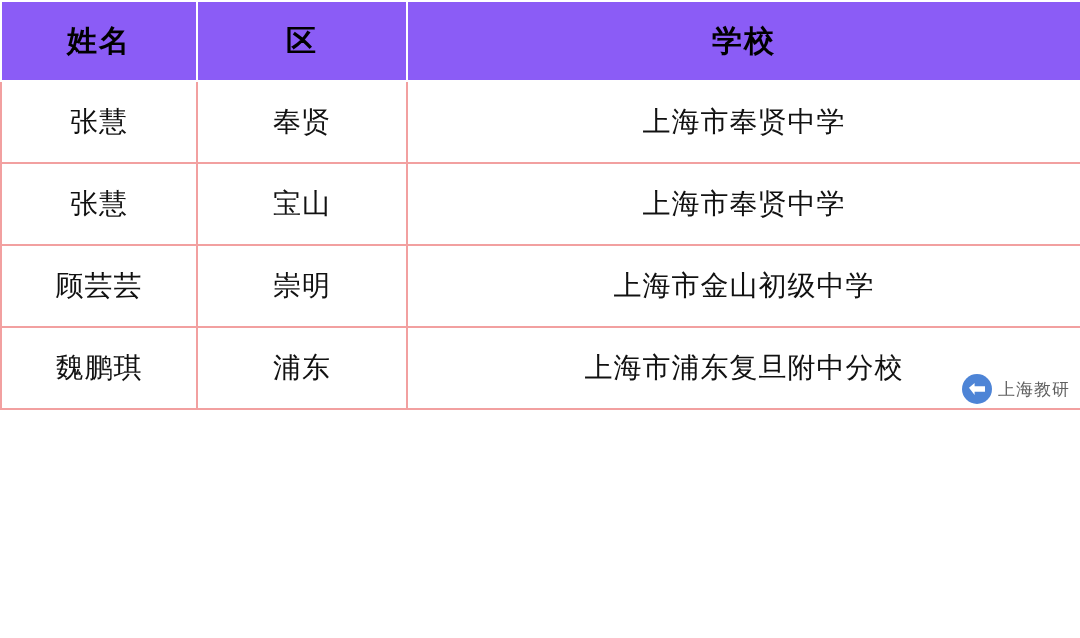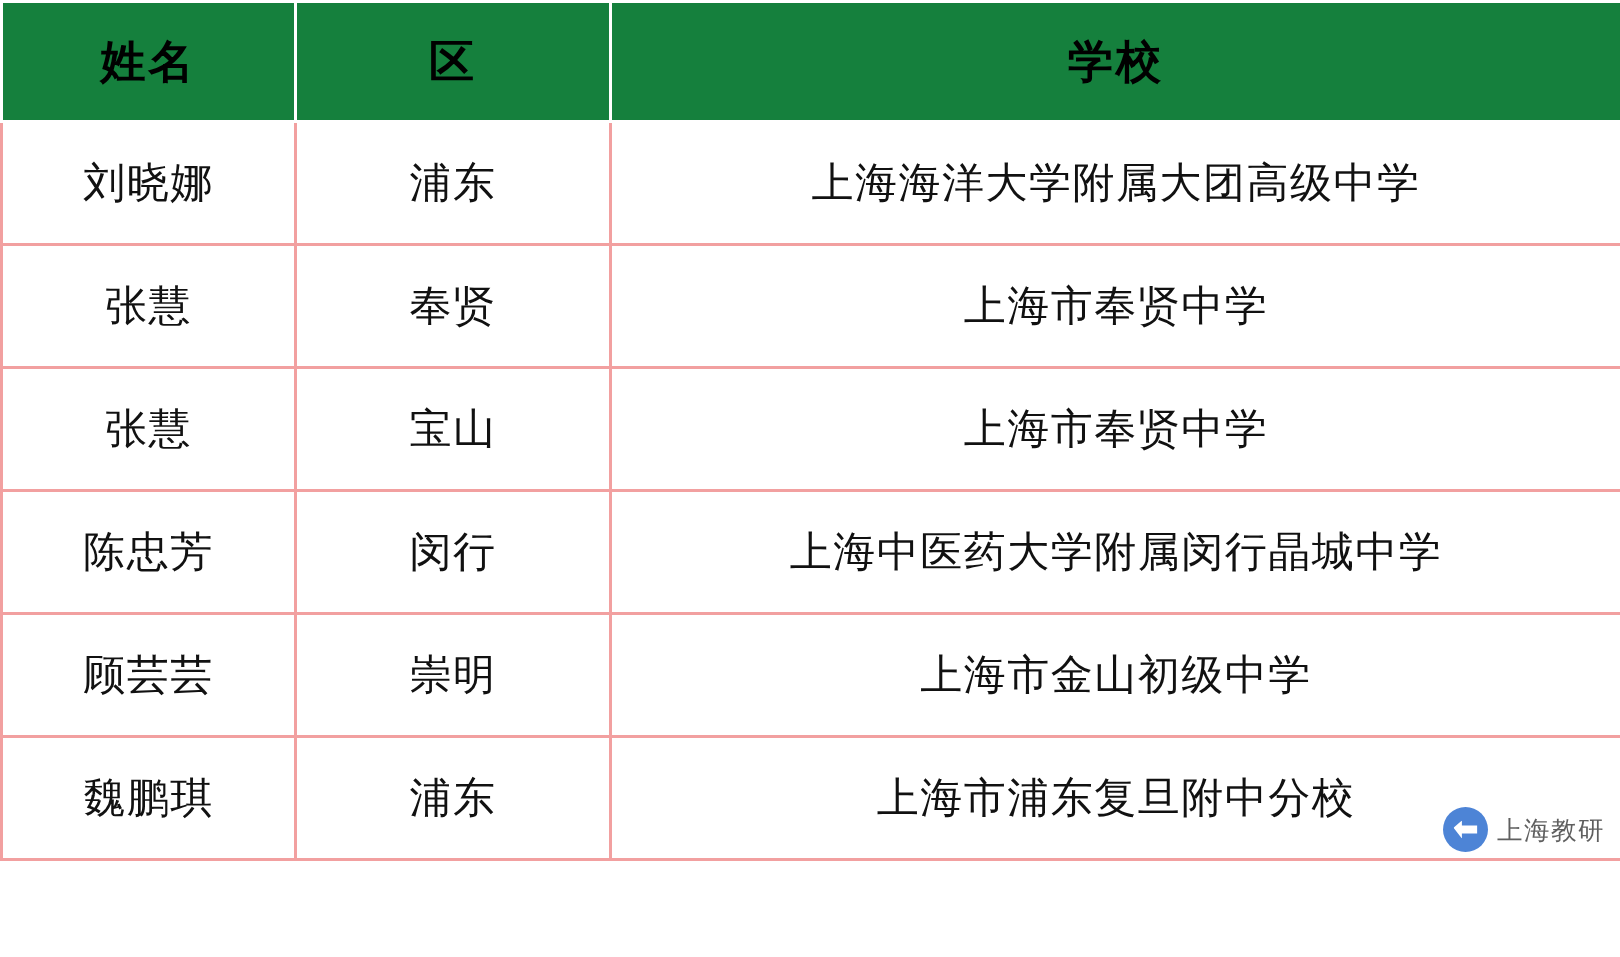--- a/index.html
+++ b/index.html
@@ -28,21 +28,21 @@
   table.data-table col.col-school { width: 674px; }
 
   table.data-table th,
   table.data-table td {
     border: 2px solid #ffffff;
     text-align: center;
     vertical-align: middle;
     padding: 0;
   }
   table.data-table thead th {
-    background: #15803d;
+    background: #8b5cf6;
     color: #000000;
     height: 78px;
     font-size: 30px;
     font-weight: bold;
     letter-spacing: 2px;
   }
   table.data-table tbody td {
     background: #ffffff;
     color: #111111;
     height: 80px;
@@ -108,38 +108,28 @@
     </colgroup>
     <thead>
       <tr>
         <th>姓名</th>
         <th>区</th>
         <th>学校</th>
       </tr>
     </thead>
     <tbody>
       <tr>
-        <td class="cell-name">刘晓娜</td>
-        <td>浦东</td>
-        <td>上海海洋大学附属大团高级中学</td>
-      </tr>
-      <tr>
         <td class="cell-name">张慧</td>
         <td>奉贤</td>
         <td>上海市奉贤中学</td>
       </tr>
       <tr>
         <td class="cell-name">张慧</td>
         <td>宝山</td>
         <td>上海市奉贤中学</td>
-      </tr>
-      <tr>
-        <td class="cell-name">陈忠芳</td>
-        <td>闵行</td>
-        <td>上海中医药大学附属闵行晶城中学</td>
       </tr>
       <tr>
         <td class="cell-name">顾芸芸</td>
         <td>崇明</td>
         <td>上海市金山初级中学</td>
       </tr>
       <tr>
         <td class="cell-name">魏鹏琪</td>
         <td>浦东</td>
         <td>上海市浦东复旦附中分校</td>

